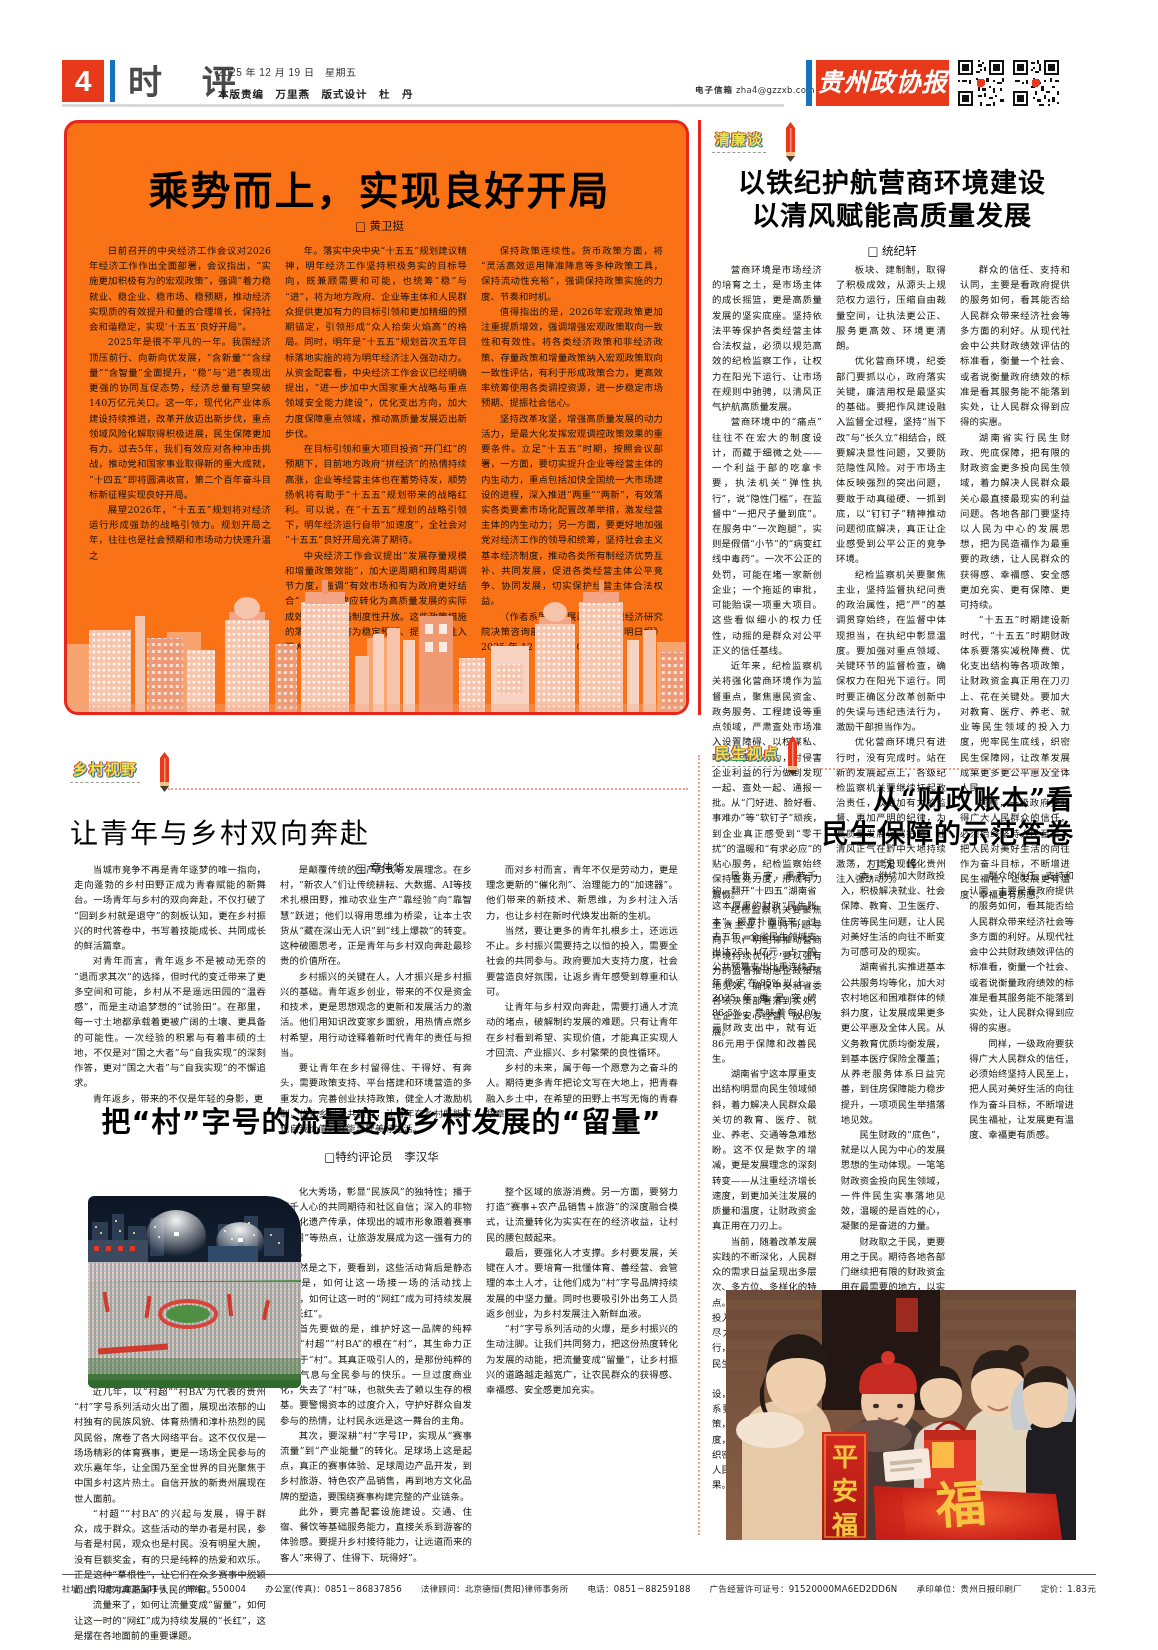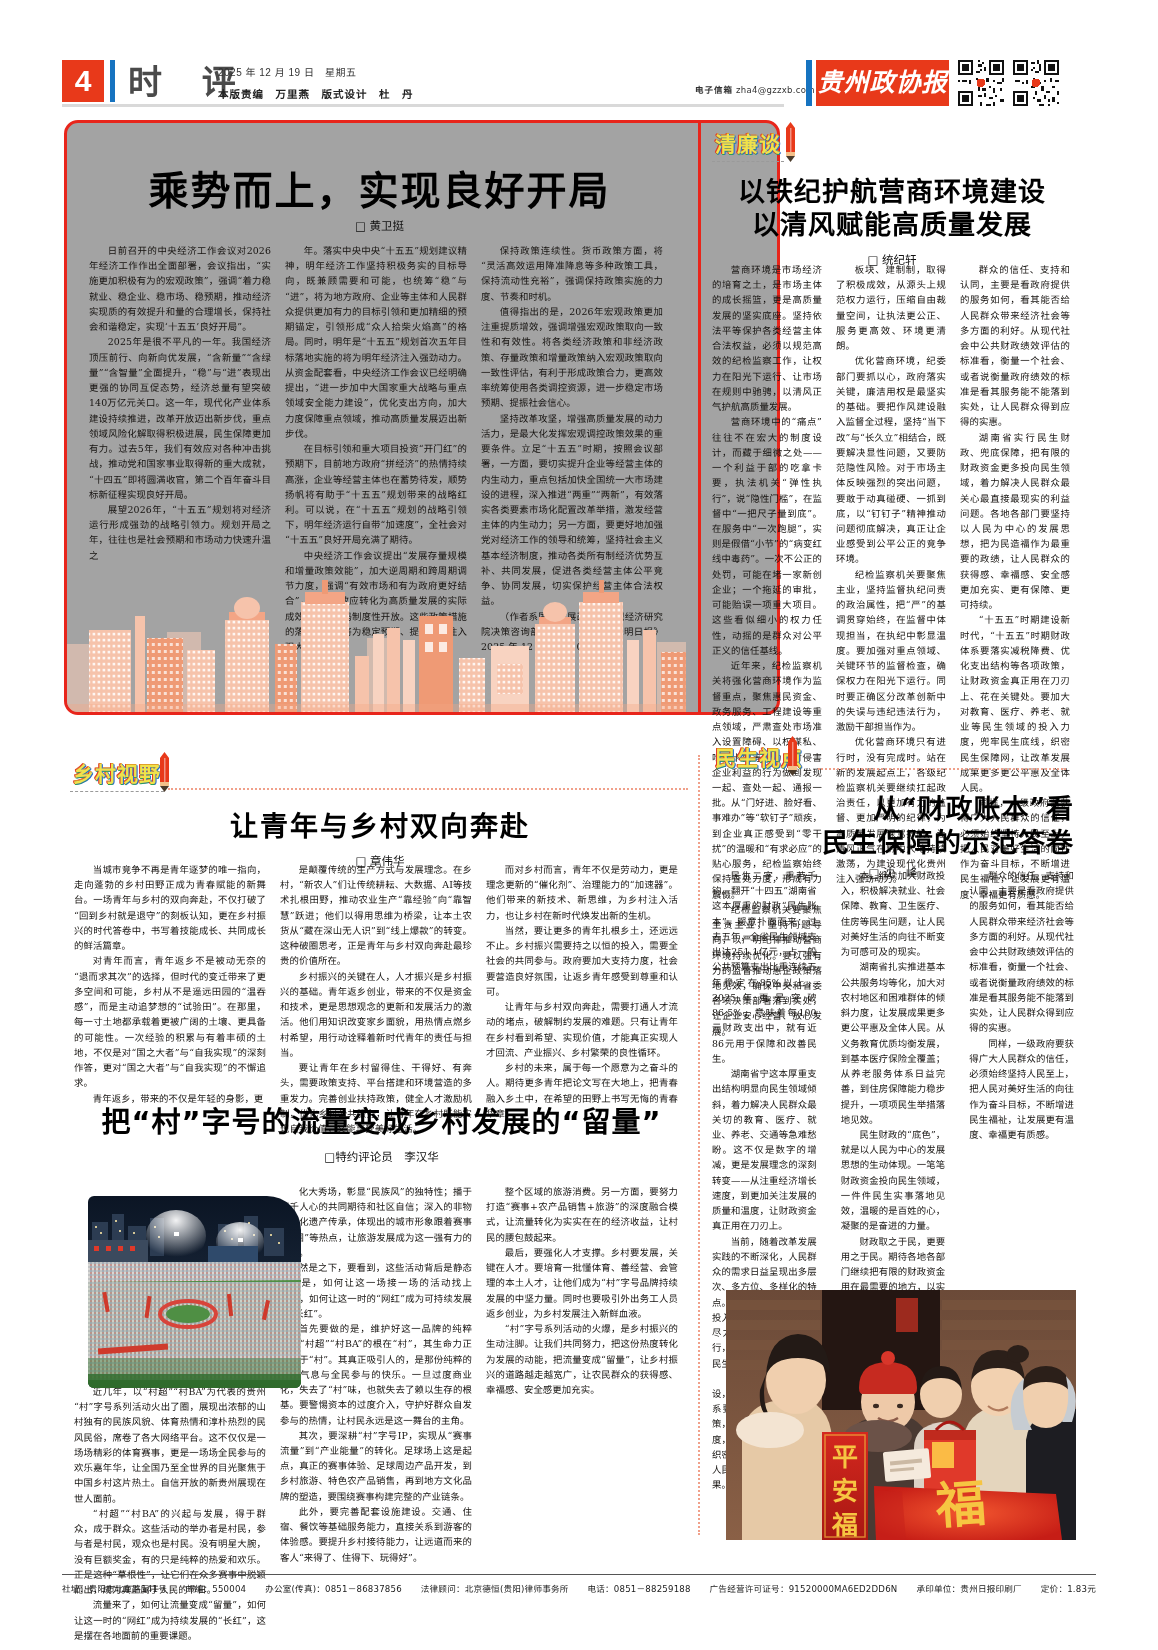--- a/index.html
+++ b/index.html
@@ -63,22 +63,22 @@
     font-family:"DejaVu Serif","Liberation Serif",serif;
     font-size:25px; font-weight:700; font-style:italic;
     text-align:center; line-height:46px; letter-spacing:1px;
     white-space:nowrap; overflow:hidden;
   }
   .qr { position:absolute; top:60px; width:46px; height:46px; }
   .qr1 { left:958px; } .qr2 { left:1013px; }
 
   
   .redbox {
-    position:absolute; left:64px; top:120px; width:716px; height:595px;
-    border:3px solid #e8251b; border-radius:14px; background:#a3a3a3;
+    position:absolute; left:64px; top:120px; width:625px; height:595px;
+    border:3px solid #e8251b; border-radius:14px; background:#f97316;
     overflow:hidden;
   }
   .vrule {
     position:absolute; left:698px; top:120px; width:3px; height:595px;
     background:#e8251b;
   }
   .vrule2 {
     position:absolute; left:698px; top:755px; width:2px; height:780px;
     background:transparent;
     border-left:2px dotted #f0a08a;
@@ -101,21 +101,21 @@
   .byline {
     font-family:"DejaVu Serif","Liberation Serif",serif;
     font-size:11.5px; color:#111; text-align:center;
   }
   .h-main-by { position:absolute; left:0; top:94px; width:625px; }
 
   
   .tag {
     display:inline-block;
     font-family:"DejaVu Sans","Liberation Sans",sans-serif;
-    font-size:21px; font-weight:700; letter-spacing:1px;
+    font-size:15px; font-weight:700; letter-spacing:1px;
     color:#f0e24a;
     -webkit-text-stroke:0px;
     text-shadow:
        1px 0 #2f6fd0, -1px 0 #e03a2a, 0 1px #2fa04e, 0 -1px #e0a02a,
        1px 1px #2f6fd0, -1px -1px #e03a2a;
     padding:2px 3px 3px 3px;
     border-bottom:1.5px dashed #9a9a9a;
     position:relative;
   }
   .pencil {
@@ -153,22 +153,22 @@
   }
   .r-body {
     position:absolute; left:712px; top:262px; width:362px; height:455px;
   }
   .r-body .col { width:110px; }
 
   
   .mid-left { position:absolute; left:70px; top:756px; width:620px; }
   .h-m1 {
     font-family:"DejaVu Serif","Liberation Serif",serif;
-    font-size:28px; font-weight:700; text-align:center; letter-spacing:2px;
-    margin-top:12px; color:#000;
+    font-size:28px; font-weight:400; letter-spacing:2px;
+    margin-top:28px; color:#000;
   }
   .m1-body { position:absolute; left:74px; top:862px; width:615px; height:215px; }
   .m1-body .col { width:192px; }
 
   .h-m2 {
     position:absolute; left:74px; top:1098px; width:615px;
     font-family:"DejaVu Sans","Liberation Sans",sans-serif;
     font-size:29px; font-weight:700; text-align:center; letter-spacing:1px; color:#000;
   }
   .h-m2-by { position:absolute; left:74px; top:1148px; width:615px; }

